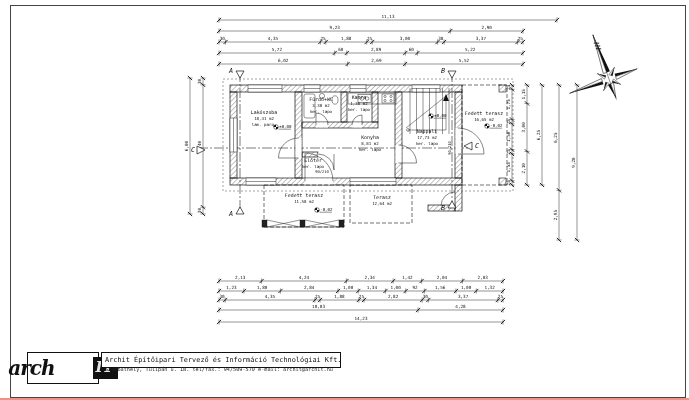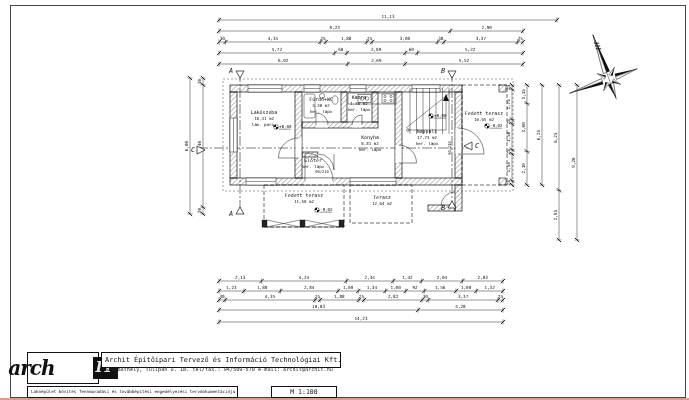--- a/index.html
+++ b/index.html
@@ -588,20 +588,15 @@
   <div class="titleblock">
     <div class="logo-cell">
       <span class="logo-arch">arch</span>
       <span class="logo-it">IT</span>
     </div>
     <div class="company-cell">
       <div class="company-name">Archit Építőipari Tervező és Információ Technológiai Kft.</div>
       <div class="company-address">Szombathely, Tulipán u. 18. tel/fax.: 94/509-570 e-mail: archit@archit.hu</div>
     </div>
   </div>
-  <div class="titlerow">
-    <div class="project-cell">Lakóépület bővítés fennmaradási és továbbépítési engedélyezési tervdokumentációja</div>
-    <div class="spacer-cell"></div>
-    <div class="scale-cell">M 1:100</div>
-  </div>
 
   <div class="bottom-strip"></div>
 </div>
 
 </body></html>

